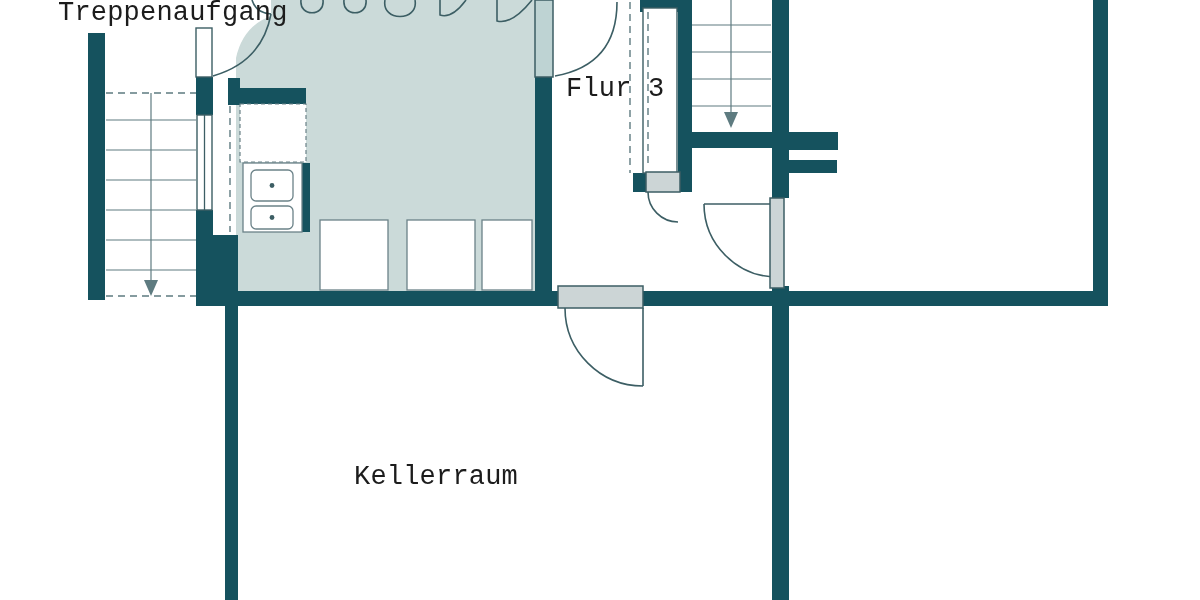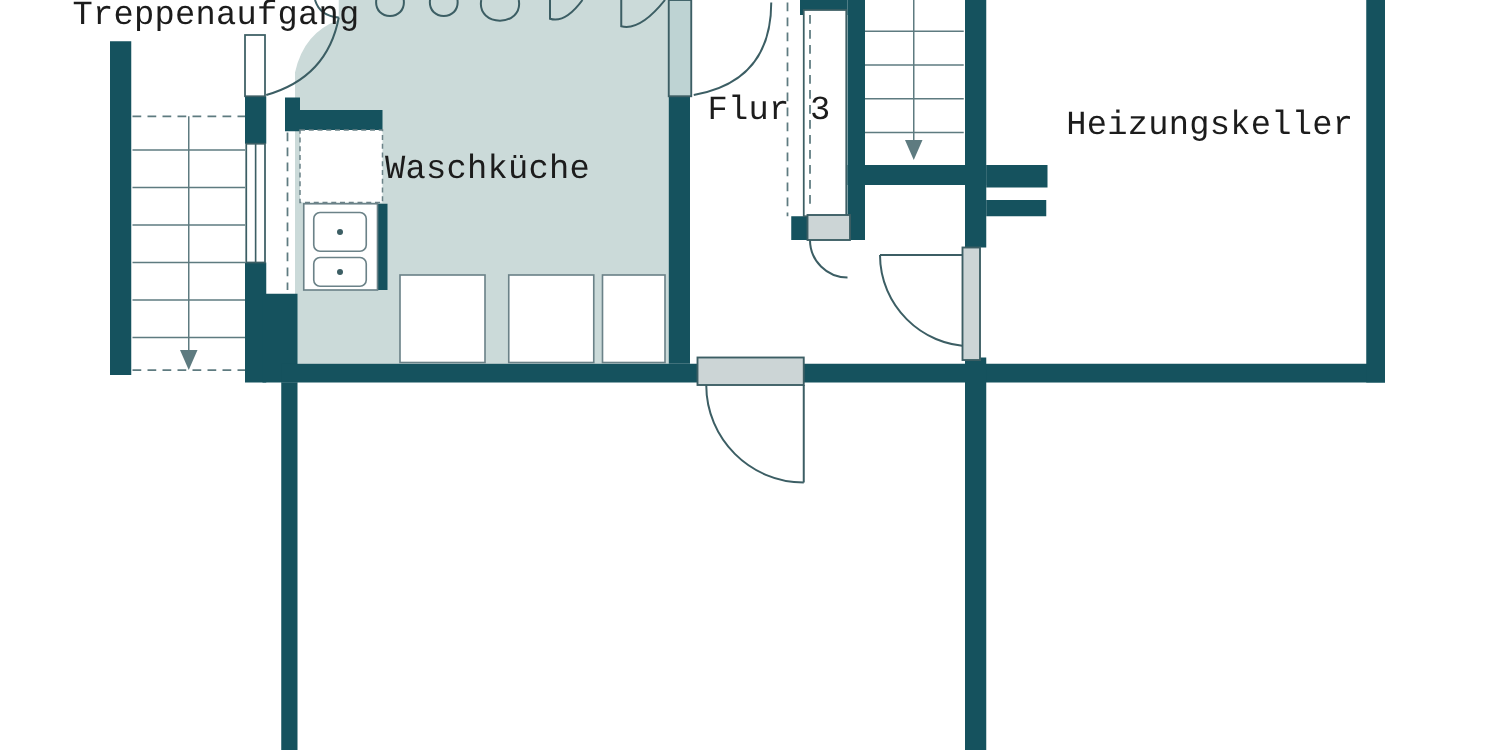--- a/index.html
+++ b/index.html
@@ -140,16 +140,15 @@
     <g>
       <path class="arc" d="M301,0 C299,17 325,17 323,0"></path>
       <path class="arc" d="M344,0 C342,17 368,17 366,0"></path>
       <path class="arc" d="M385,0 C381,22 419,22 415,0"></path>
       <path class="arc" d="M440,0 L440,15 Q452,19 466,0"></path>
       <path class="arc" d="M497,0 L497,21 Q512,25 532,0"></path>
     </g>
   </svg>
 
   <div class="room-label" style="left:58px;top:-2px;">Treppenaufgang</div>
-  <div class="room-label" style="left:308px;top:121px;">Waschküche</div>
   <div class="room-label" style="left:566px;top:74px;">Flur 3</div>
-  <div class="room-label" style="left:853px;top:86px;">Heizungskeller</div>
+  <div class="room-label" style="left:354px;top:462px;">Kellerraum</div>
 </div>
 
 </body></html>

